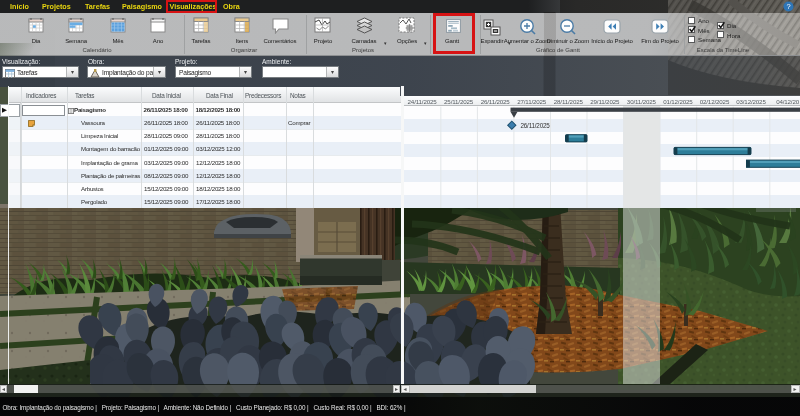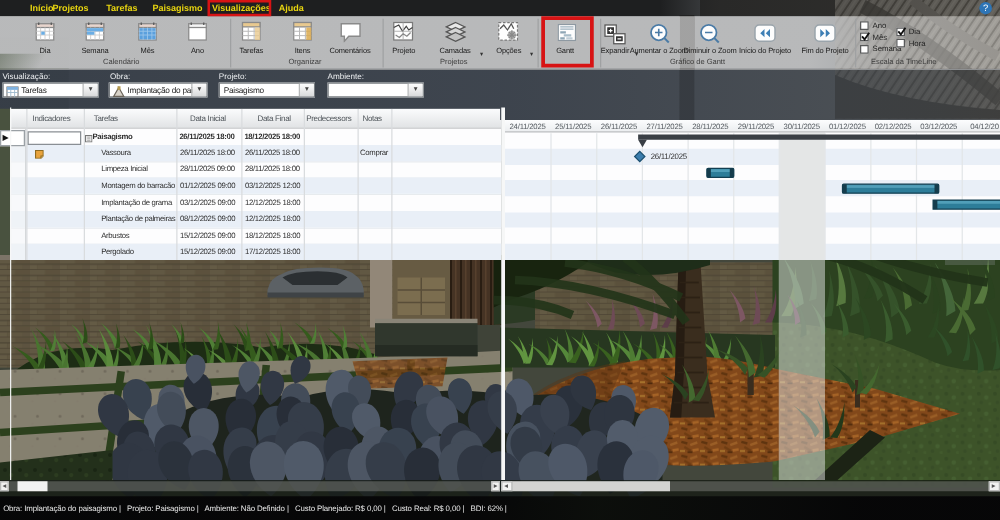--- a/index.html
+++ b/index.html
@@ -428,26 +428,26 @@
 <use href="#lf" transform="translate(155,307) scale(0.87) rotate(6)" fill="#4e5868"></use>
 <use href="#lf" transform="translate(197,314) scale(0.94) rotate(9)" fill="#525c6b"></use>
 <use href="#lf" transform="translate(236,307) scale(0.86) rotate(19)" fill="#333b47"></use>
 </g>
 <path d="M0,370 L90,360 L90,384 L0,384 Z" fill="url(#dgrass)"></path>
 <rect x="756" y="204" width="40" height="8" fill="#9aa0a2" opacity=".25"></rect>
 <rect x="0" y="204" width="400" height="212" fill="#0a0c08" opacity=".07"></rect>
 <rect x="0" y="384" width="800" height="32" fill="#121710" opacity=".75"></rect>
 </svg>
 <div class="abs" id="menubar">
-  <span style="left:24px">Início</span>
+  <span style="left:10px">Início</span>
   <span style="left:42px">Projetos</span>
   <span style="left:85px">Tarefas</span>
   <span style="left:122px">Paisagismo</span>
   <span style="left:169.5px">Visualizações</span>
-  <span style="left:223px">Ajuda</span>
+  <span style="left:223px">Obra</span>
 </div>
 <div class="redbox" style="left:165.5px;top:0px;width:51px;height:13px"></div>
 <div class="abs" id="ribbon">
   <div style="position:absolute;left:0;top:30px;width:46px;height:13px;background:linear-gradient(120deg,rgba(64,78,54,.45),rgba(64,78,54,0) 70%)"></div>
   <svg class="icon" style="left:28px;top:4px" width="16" height="16" viewBox="0 0 16 16">
       <rect x="1" y="2" width="14" height="13" fill="#fff" stroke="#8a8a8a"></rect>
       <rect x="1" y="2" width="14" height="3" fill="#e8d5cd" stroke="#8a8a8a"></rect>
       <path d="M3 1v2M13 1v2" stroke="#555"></path>
       <path d="M1 8h14M1 11h14M4.5 5v10M8 5v10M11.5 5v10" stroke="#c9c9c9" stroke-width=".7"></path>
       <rect x="5" y="8.3" width="2.8" height="2.5" fill="#6aade4"></rect>

